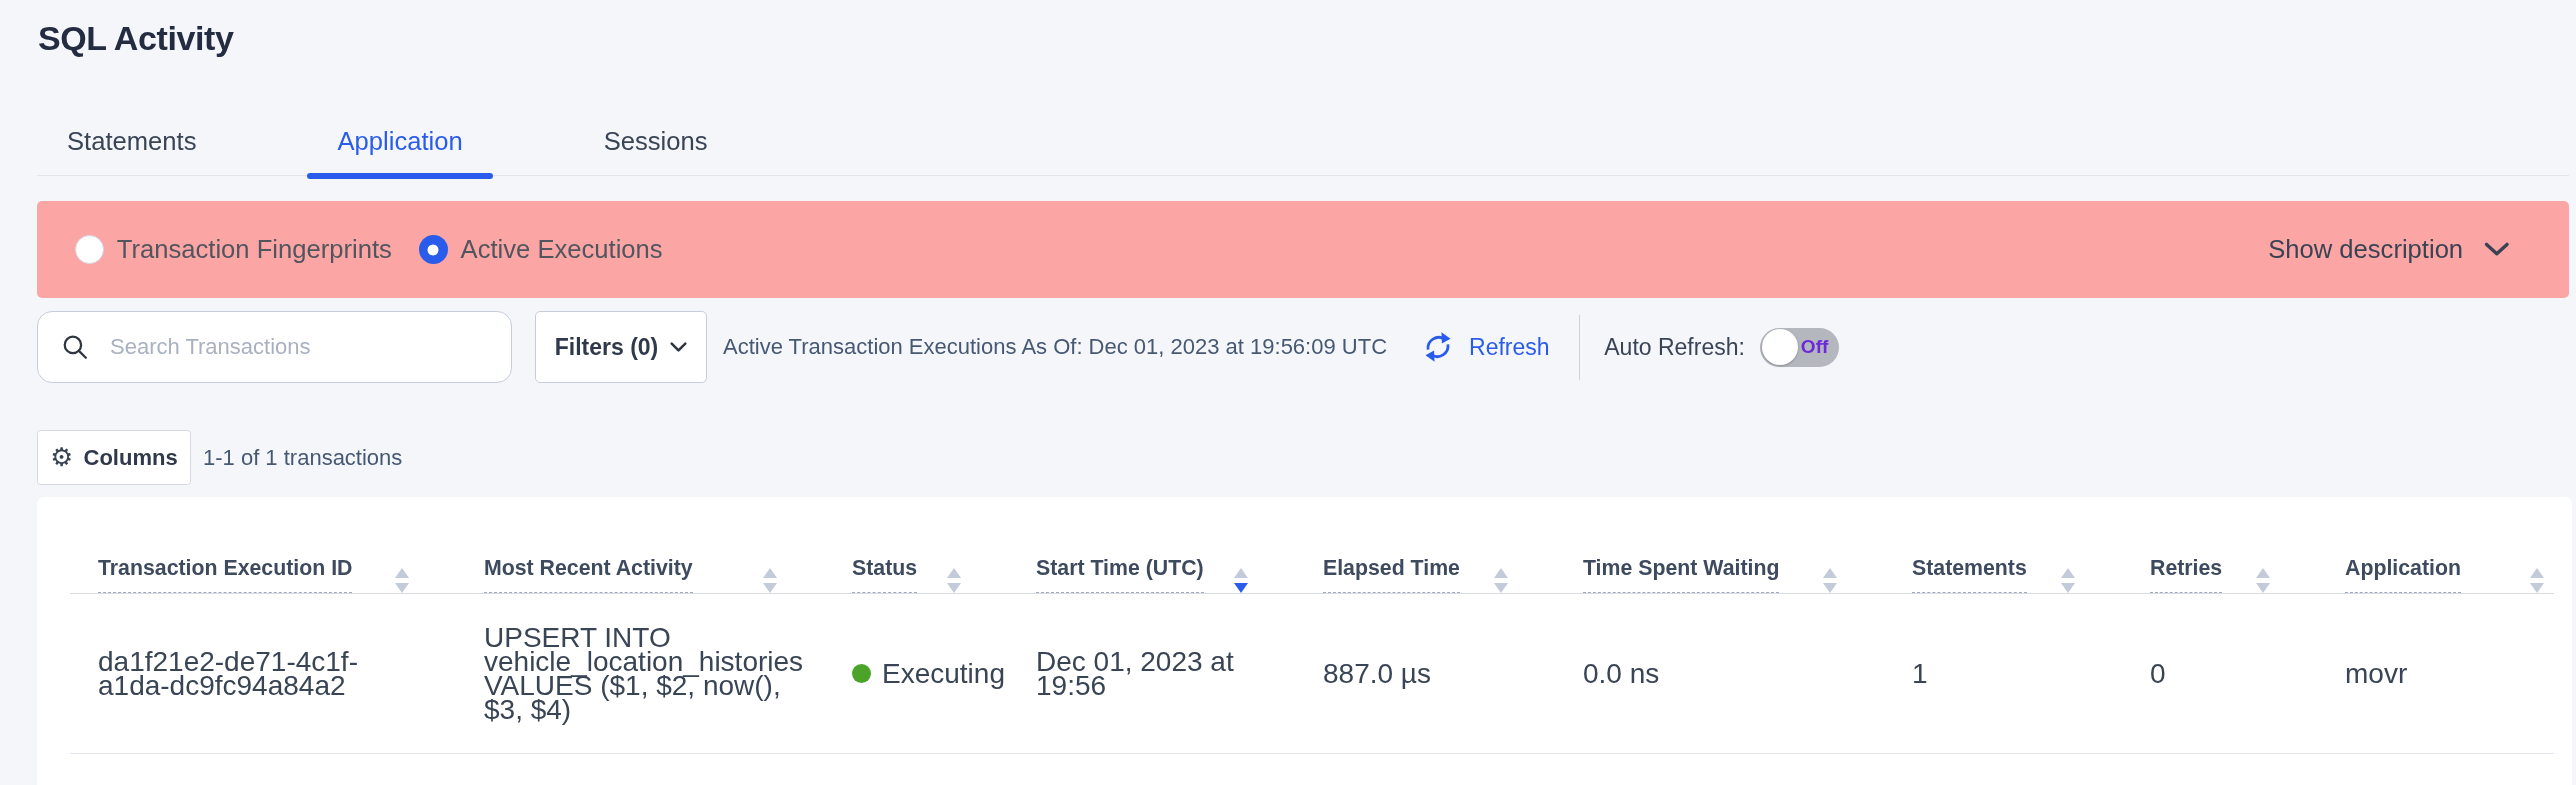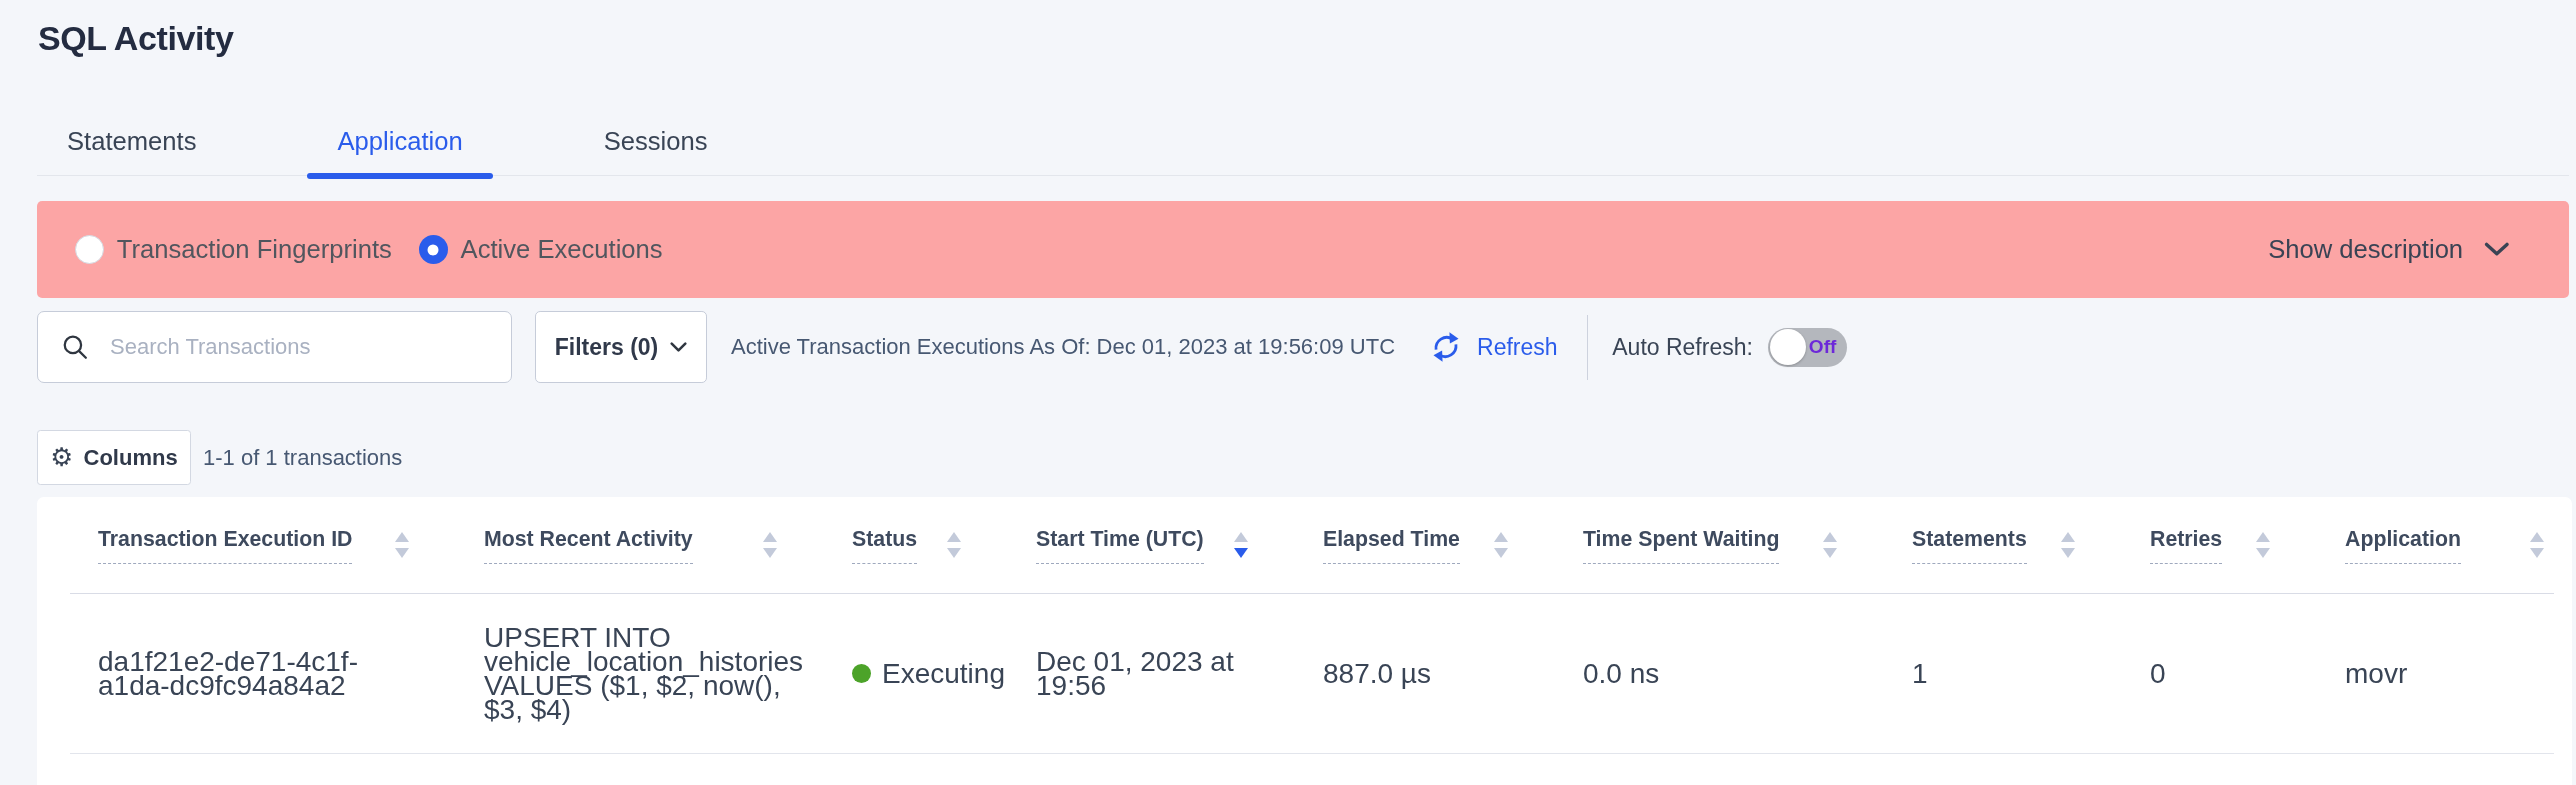--- a/index.html
+++ b/index.html
@@ -42,28 +42,28 @@
   .radio-circle.selected{border:none;background:var(--accent);position:relative}
   .radio-circle.selected::after{content:"";position:absolute;left:50%;top:50%;
     transform:translate(-50%,-50%);width:11px;height:11px;border-radius:50%;background:#fff}
   .radio-label{font-size:25.6px;color:var(--muted)}
   .show-description{margin-left:auto;display:flex;align-items:center;gap:20.5px;
     font-size:25.6px;color:#3a4354;cursor:pointer}
 
   
   .toolbar{position:absolute;left:37px;top:311px;height:72px;display:flex;align-items:center}
   .search-box{width:475px;height:72px;background:#fff;border:1.7px solid var(--border);
-    border-radius:7px;display:flex;align-items:center;gap:19px;padding:0 17px 0 22px}
+    border-radius:15px;display:flex;align-items:center;gap:19px;padding:0 17px 0 22px}
   .search-box input{flex:1;border:none;outline:none;font-size:22px;color:var(--dark);
     font-family:inherit;background:transparent}
   .search-box input::placeholder{color:#a9b1c1}
   .filters-btn{margin-left:23px;width:172px;height:72px;background:#fff;
     border:1.7px solid var(--border);border-radius:5.1px;display:flex;align-items:center;
     justify-content:center;gap:12px;font-size:23px;font-weight:700;color:#30394a;cursor:pointer}
-  .as-of{margin-left:24px;font-size:22px;color:var(--gray-text);white-space:nowrap}
+  .as-of{margin-left:16px;font-size:22px;color:var(--gray-text);white-space:nowrap}
   .refresh{margin-left:32px;display:flex;align-items:center;gap:12px;color:var(--accent);
     font-size:23px;cursor:pointer;white-space:nowrap}
   .v-divider{margin-left:29px;width:1.7px;height:65px;background:#cdd2de}
   .auto-refresh-label{margin-left:24px;font-size:23px;color:var(--dark);white-space:nowrap}
   .toggle{margin-left:15.4px;width:79px;height:39px;border-radius:19.6px;background:#b4b7bd;
     position:relative;cursor:pointer;flex:none}
   .toggle .knob{position:absolute;left:1.7px;top:1.7px;width:36px;height:36px;border-radius:50%;
     background:#fff;box-shadow:0 0.9px 2.6px rgba(0,0,0,.25)}
   .toggle .state{position:absolute;right:11px;top:50%;transform:translateY(-50%);
     color:#6d28d9;font-size:19px;font-weight:700}
@@ -74,21 +74,21 @@
     display:flex;align-items:center;justify-content:center;gap:10.2px;font-size:22px;font-weight:700;
     color:#30394a;cursor:pointer}
   .gear{font-family:"DejaVu Sans",sans-serif;font-size:25.6px;font-weight:400;line-height:1;color:var(--dark)}
   .count-text{margin-left:12px;font-size:22px;color:var(--gray-text)}
 
   
   .table-card{position:absolute;left:37px;right:4.3px;top:497px;bottom:0;background:#fff;
     border-radius:6.8px 6.8px 0 0;padding:0 18px 0 33px}
   .grid{display:grid;grid-template-columns:386px 368px 184px 287px 260px 329px 238px 195px 1fr}
   .thead{border-bottom:1.7px solid #d9dce6}
-  .th{height:96px;display:flex;align-items:center;justify-content:space-between;
+  .th{height:96px;display:flex;align-items:flex-end;justify-content:space-between;
     padding:0 47px 0 28px;cursor:pointer}
   .th:last-child{padding-right:10.2px}
   .th .label{font-size:21.3px;font-weight:700;color:#3e4a5e;
     border-bottom:1.7px dashed #9fa9be;padding-bottom:11px;white-space:nowrap}
   .sort{display:flex;flex-direction:column;gap:5.1px;align-items:center;flex:none;margin-left:10.2px}
   .tri-up{width:0;height:0;border-left:7.7px solid transparent;border-right:7.7px solid transparent;
     border-bottom:10.2px solid var(--arrow)}
   .tri-down{width:0;height:0;border-left:7.7px solid transparent;border-right:7.7px solid transparent;
     border-top:10.2px solid var(--arrow)}
   .th.sorted-desc .tri-down{border-top-color:var(--accent)}

